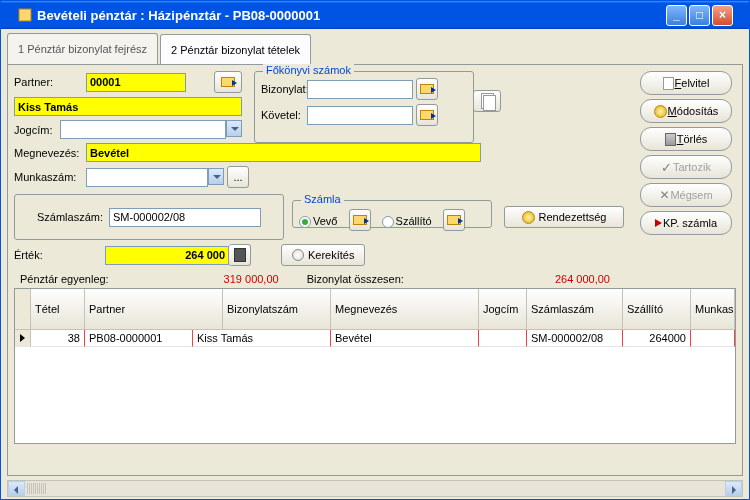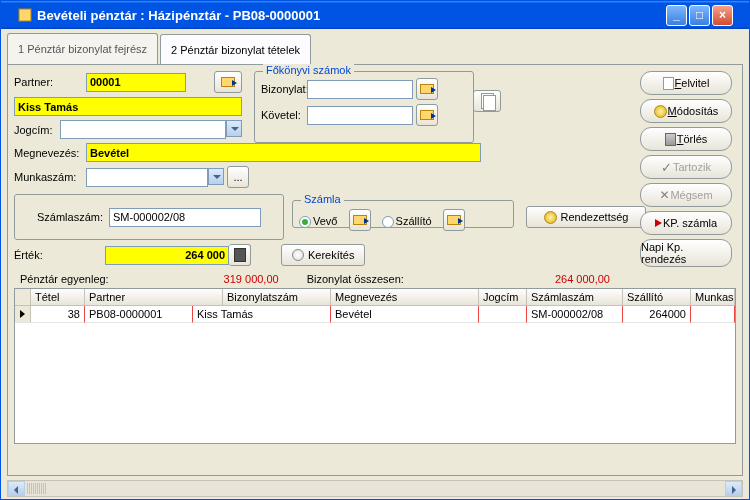--- a/index.html
+++ b/index.html
@@ -34,21 +34,21 @@
 .side-btn { height: 24px; border: 1px solid #919b9c; background: linear-gradient(#fff,#e8e4d8); border-radius: 11px; display: flex; align-items: center; justify-content: center; gap: 1px; }
 .side-btn.disabled { color: #a0a0a0; }
 .side-btn .u { text-decoration: underline; }
 .radio { width: 12px; height: 12px; border: 1px solid #7f9db9; border-radius: 50%; background: #fff; position: relative; display: inline-block; vertical-align: middle; margin-right: 2px; }
 .radio.checked::after { content: ""; position: absolute; left: 2px; top: 2px; width: 6px; height: 6px; border-radius: 50%; background: #3aad3a; }
 .wide-btn { height: 22px; border: 1px solid #919b9c; background: linear-gradient(#fff,#e8e4d8); border-radius: 3px; display: flex; align-items: center; justify-content: center; gap: 4px; padding: 0 10px; }
 .summary { display: flex; align-items: center; padding: 3px 6px; }
 .red { color: #cc0000; font-weight: normal; }
 .grid { border: 1px solid #919b9c; background: #fff; height: 156px; display: flex; flex-direction: column; }
 .grid-head { display: flex; background: #ece9d8; }
-.gh { border-right: 1px solid #c5c2b8; border-bottom: 1px solid #c5c2b8; padding: 2px 4px; background: linear-gradient(#fefefe,#e8e4d8); overflow: hidden; white-space: nowrap; }
+.gh { border-right: 1px solid #c5c2b8; border-bottom: 1px solid #c5c2b8; padding: 14px 4px; background: linear-gradient(#fefefe,#e8e4d8); overflow: hidden; white-space: nowrap; }
 .gr { display: flex; }
 .gc { border-right: 1px solid #ef4444; border-bottom: 1px solid #e5e5e5; padding: 2px 4px; overflow: hidden; white-space: nowrap; }
 .row-indicator { width: 16px; background: #ece9d8; border-right: 1px solid #c5c2b8; border-bottom: 1px solid #c5c2b8; display: flex; align-items: center; justify-content: center; }
 .row-indicator.data { background: #ece9d8; border-right: 1px solid #c5c2b8; border-bottom: 1px solid #e5e5e5; }
 .arrow-right { width: 0; height: 0; border-top: 4px solid transparent; border-bottom: 4px solid transparent; border-left: 5px solid #000; }
 .scrollbar { height: 17px; background: #e8e4d8; border: 1px solid #c5c2b8; display: flex; margin: 0 6px 2px 6px; }
 .scroll-btn { width: 17px; background: linear-gradient(#dbeafe,#b8cfea); border: 1px solid #b8cfea; position: relative; }
 .scroll-btn.left::after { content: ""; position: absolute; left: 5px; top: 4px; border-top: 4px solid transparent; border-bottom: 4px solid transparent; border-right: 4px solid #4d6185; }
 .scroll-btn.right::after { content: ""; position: absolute; left: 6px; top: 4px; border-top: 4px solid transparent; border-bottom: 4px solid transparent; border-left: 4px solid #4d6185; }
 .scroll-grip { width: 20px; background: repeating-linear-gradient(90deg,#c5c2b8,#c5c2b8 1px,transparent 1px,transparent 2px); margin: 2px; }
@@ -102,23 +102,20 @@
             <span>Tartozik</span>
           </div>
         <div class="side-btn disabled">
             <span class="icon-x">✕</span>
             <span>Mégsem</span>
           </div>
         <div class="side-btn">
             <span class="icon-arrow-red"></span>
             <span>KP. számla</span>
           </div>
-        <div class="side-btn" style="height:28px">
-            <span>Napi Kp. rendezés</span>
-          </div>
       </div>
 
       <div style="display:flex;">
         <div style="width:232px;">
           <div class="row">
             <span class="lbl">Partner:</span>
             <input class="input yellow" style="width: 100px;" value="00001">
             <div class="icon-btn" style="margin-left:28px">
                 <span class="icon-folder"></span>
               </div>
@@ -171,21 +168,21 @@
         <div class="icon-btn small">
             <span>...</span>
           </div>
       </div>
 
       <div class="row" style="margin-top:6px">
         <div style="display:flex;align-items:center;border:1px solid #919b9c;border-radius:3px;padding:22px;height:34px">
           <span class="lbl">Számlaszám:</span>
           <input class="input" style="width: 152px;" value="SM-000002/08">
         </div>
-        <fieldset class="fieldset" style="width:222px;height:28px;padding-top:8px;margin-top:-6px">
+        <fieldset class="fieldset" style="width:200px;height:28px;padding-top:8px;margin-top:-6px">
           <span class="fieldset-legend">Számla</span>
           <span class="radio checked"></span><span>Vevő</span>
           <span class="icon-btn small" style="display:inline-flex;margin:0 8px">
               <span class="icon-folder"></span>
             </span>
           <span class="radio"></span><span>Szállító</span>
           <span class="icon-btn small" style="display:inline-flex;margin-left:8px">
               <span class="icon-folder"></span>
             </span>
         </fieldset>

